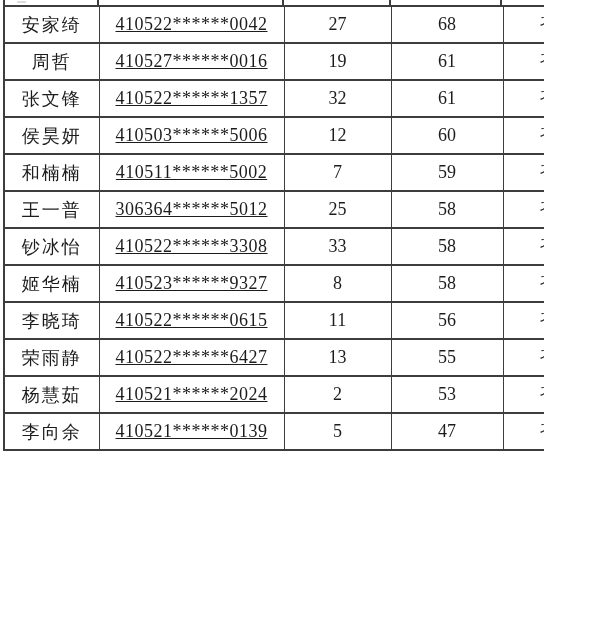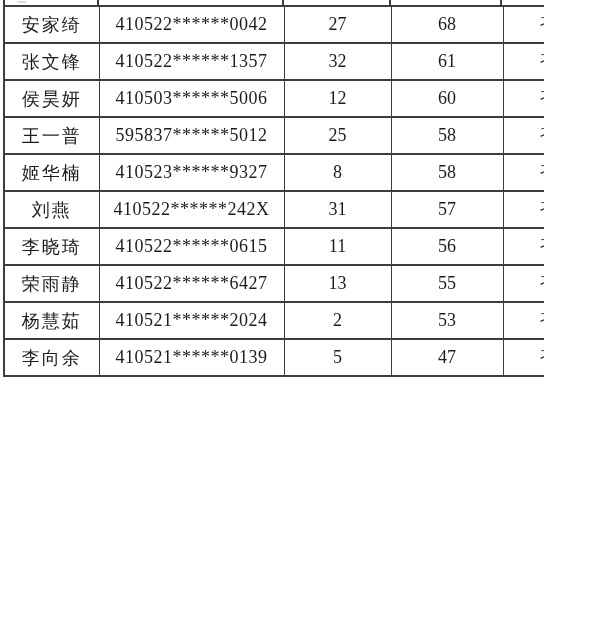--- a/index.html
+++ b/index.html
@@ -38,21 +38,21 @@
     height: 37px;
     padding: 0;
     text-align: center;
     vertical-align: middle;
     font-size: 18px;
     color: var(--text);
     overflow: hidden;
     white-space: nowrap;
   }
   td.c-name { letter-spacing: 2px; }
-  td.c-id   { letter-spacing: 0.5px; }
+  td.c-id   { letter-spacing: 0.5px; text-decoration: underline; }
   
   .stub {
     position: absolute;
     top: 0; height: 5px; width: 2px;
     background: var(--border);
   }
   .stub.light { background: var(--remnant); width: 4px; }
   .mark-light {
     position: absolute;
     left: 17px; top: 1px; width: 9px; height: 2px;
@@ -85,62 +85,76 @@
     <tbody>
     <tr>
       <td class="c-name">安家绮</td>
       <td class="c-id">410522******0042</td>
       <td class="c-num">27</td>
       <td class="c-num">68</td>
       <td class="c-flag">否</td>
     </tr>
 
 
+    <tr>
+      <td class="c-name">周哲</td>
+      <td class="c-id">410527******0016</td>
+      <td class="c-num">19</td>
+      <td class="c-num">61</td>
+      <td class="c-flag">否</td>
+    </tr>
 
     <tr>
       <td class="c-name">张文锋</td>
       <td class="c-id">410522******1357</td>
       <td class="c-num">32</td>
       <td class="c-num">61</td>
       <td class="c-flag">否</td>
     </tr>
 
     <tr>
       <td class="c-name">侯昊妍</td>
       <td class="c-id">410503******5006</td>
       <td class="c-num">12</td>
       <td class="c-num">60</td>
       <td class="c-flag">否</td>
     </tr>
 
+    <tr>
+      <td class="c-name">和楠楠</td>
+      <td class="c-id">410511******5002</td>
+      <td class="c-num">7</td>
+      <td class="c-num">59</td>
+      <td class="c-flag">否</td>
+    </tr>
 
     <tr>
       <td class="c-name">王一普</td>
-      <td class="c-id">595837******5012</td>
+      <td class="c-id">306364******5012</td>
       <td class="c-num">25</td>
       <td class="c-num">58</td>
       <td class="c-flag">否</td>
     </tr>
 
+    <tr>
+      <td class="c-name">钞冰怡</td>
+      <td class="c-id">410522******3308</td>
+      <td class="c-num">33</td>
+      <td class="c-num">58</td>
+      <td class="c-flag">否</td>
+    </tr>
 
     <tr>
       <td class="c-name">姬华楠</td>
       <td class="c-id">410523******9327</td>
       <td class="c-num">8</td>
       <td class="c-num">58</td>
       <td class="c-flag">否</td>
     </tr>
 
-    <tr>
-      <td class="c-name">刘燕</td>
-      <td class="c-id">410522******242X</td>
-      <td class="c-num">31</td>
-      <td class="c-num">57</td>
-      <td class="c-flag">否</td>
-    </tr>
 
     <tr>
       <td class="c-name">李晓琦</td>
       <td class="c-id">410522******0615</td>
       <td class="c-num">11</td>
       <td class="c-num">56</td>
       <td class="c-flag">否</td>
     </tr>
 
     <tr>

